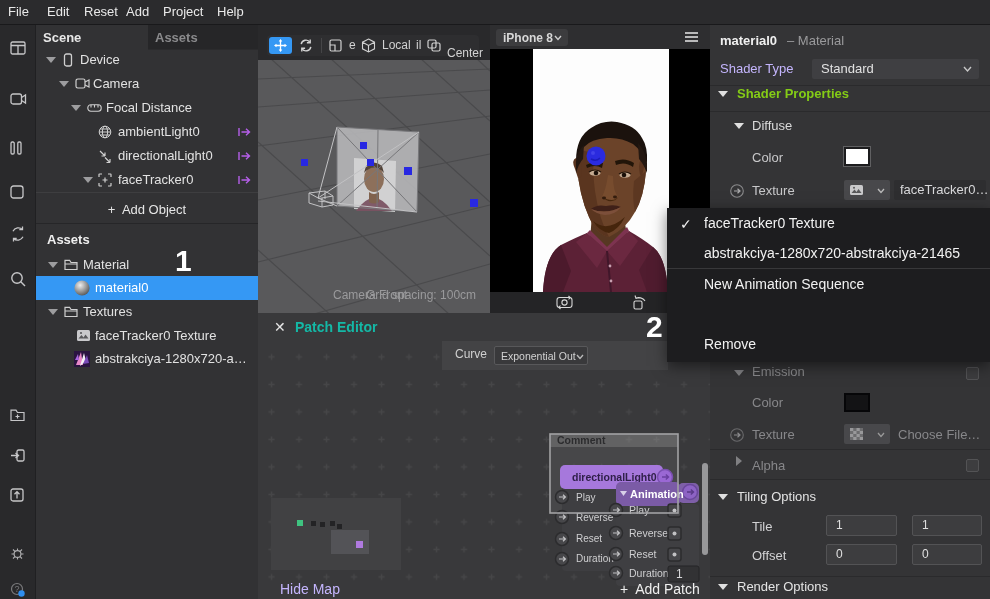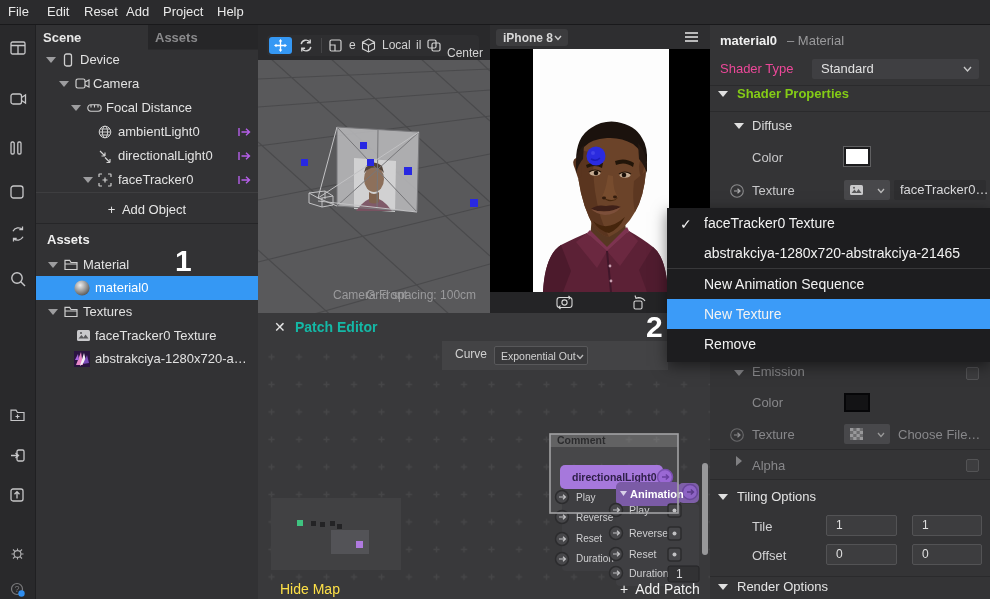--- a/index.html
+++ b/index.html
@@ -473,21 +473,21 @@
     </div>
     <div id="minimap">
       <div id="mmview"></div>
       <div class="abs" style="left:26px;top:22px;width:6px;height:6px;background:#3fc380;"></div>
       <div class="abs" style="left:40px;top:23px;width:5px;height:5px;background:#232325;"></div>
       <div class="abs" style="left:49px;top:24px;width:5px;height:5px;background:#232325;"></div>
       <div class="abs" style="left:59px;top:23px;width:5px;height:5px;background:#232325;"></div>
       <div class="abs" style="left:66px;top:26px;width:5px;height:5px;background:#232325;"></div>
       <div class="abs" style="left:85px;top:43px;width:7px;height:7px;background:#b07ae0;"></div>
     </div>
-    <span style="position:absolute;left:22px;top:268px;color:#fde047;font-size:14px;">Hide Map</span>
+    <span style="position:absolute;left:22px;top:268px;color:#c4b5fd;font-size:14px;">Hide Map</span>
     <div id="nodes">
       <svg class="abs" style="left:285px;top:115px;" width="167" height="165" viewBox="0 0 167 165">
 
         <rect x="7" y="6" width="128" height="79" fill="rgba(170,170,170,0.13)"></rect>
         <rect x="7" y="6" width="128" height="13" fill="rgba(170,170,170,0.28)"></rect>
         <text x="14" y="16" font-size="10.5" font-weight="bold" fill="#2c2c2e" font-family="Liberation Sans">Comment</text>
 
         <rect x="19" y="48" width="96" height="95" rx="4" fill="#3e3e41"></rect>
 
         <g font-size="10" fill="#cfcfd1" font-family="Liberation Sans">
@@ -569,21 +569,21 @@
         <rect x="7" y="6" width="128" height="79" fill="none" stroke="#a2a2a4" stroke-width="1.6"></rect>
       </svg>
     </div>
     <span style="position:absolute;left:362px;top:268px;color:#efefef;font-size:14px;">+&nbsp; Add Patch</span>
     <div class="abs" style="left:444px;top:150px;width:6px;height:92px;background:#98989a;border-radius:3px;"></div>
   </div>
 
   <div id="inspector">
     <span style="position:absolute;left:10px;top:8px;font-weight:bold;color:#f0f0f0;">material0</span>
     <span style="position:absolute;left:77px;top:8px;color:#9a9a9c;">– Material</span>
-    <span style="position:absolute;left:10px;top:36px;color:#ec4899;">Shader Type</span>
+    <span style="position:absolute;left:10px;top:36px;color:#c4b5fd;">Shader Type</span>
     <div style="position:absolute;left:102px;top:34px;width:167px;height:20px;background:#3f3f42;border-radius:2px;">
       <span style="position:absolute;left:9px;top:2px;color:#e2e2e2;">Standard</span>
       <svg style="position:absolute;right:7px;top:7px;" width="9" height="7" viewBox="0 0 9 7">
           <path d="M1 1 L4.5 5 L8 1" stroke="#c8c8c8" stroke-width="1.4" fill="none"></path>
         </svg>
     </div>
     <div class="sep" style="top:60px;"></div>
     <i class="itri" style="left:8px;top:66px;"></i>
     <span style="position:absolute;left:27px;top:61px;color:#84cc16;font-weight:bold;">Shader Properties</span>
     <div class="sep" style="top:86px;"></div>
@@ -654,20 +654,19 @@
     <i class="itri" style="left:8px;top:559px;"></i>
     <span style="position:absolute;left:27px;top:554px;color:#e4e4e4;">Render Options</span>
   </div>
 
   <div id="ctxmenu">
     <span style="position:absolute;left:13px;top:8px;font-size:14px;">✓</span>
     <div class="mi" style="top:0px;">faceTracker0 Texture</div>
     <div class="mi" style="top:30px;">abstrakciya-1280x720-abstrakciya-21465</div>
     <div style="position:absolute;left:0;top:60px;width:323px;height:1px;background:#38383a;"></div>
     <div class="mi" style="top:61px;">New Animation Sequence</div>
-    <div class="mi" style="top:91px;background:#3b9bf8;">New Texture</div>
     <div class="mi" style="top:121px;">Remove</div>
   </div>
 
   <div class="ann" style="left:175px;top:244px;">1</div>
   <div class="ann" style="left:646px;top:310px;">2</div>
 
 </div>
 
 </body></html>

